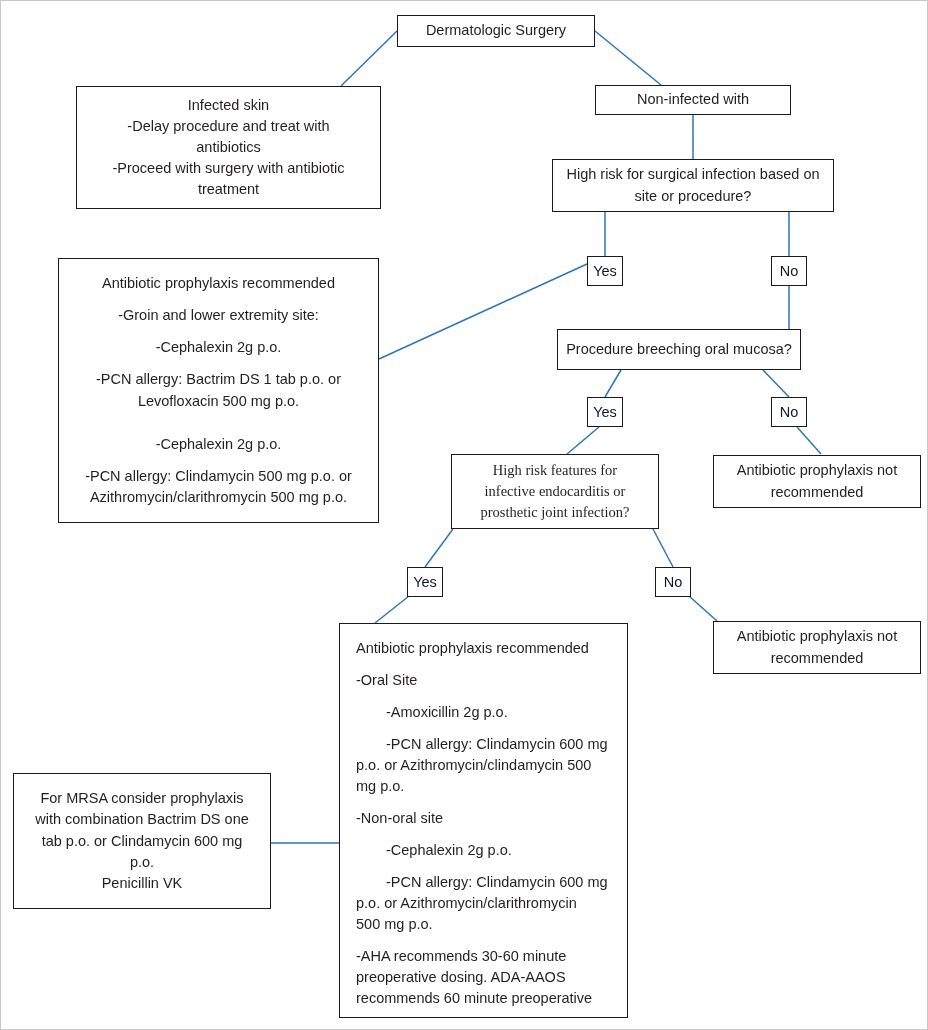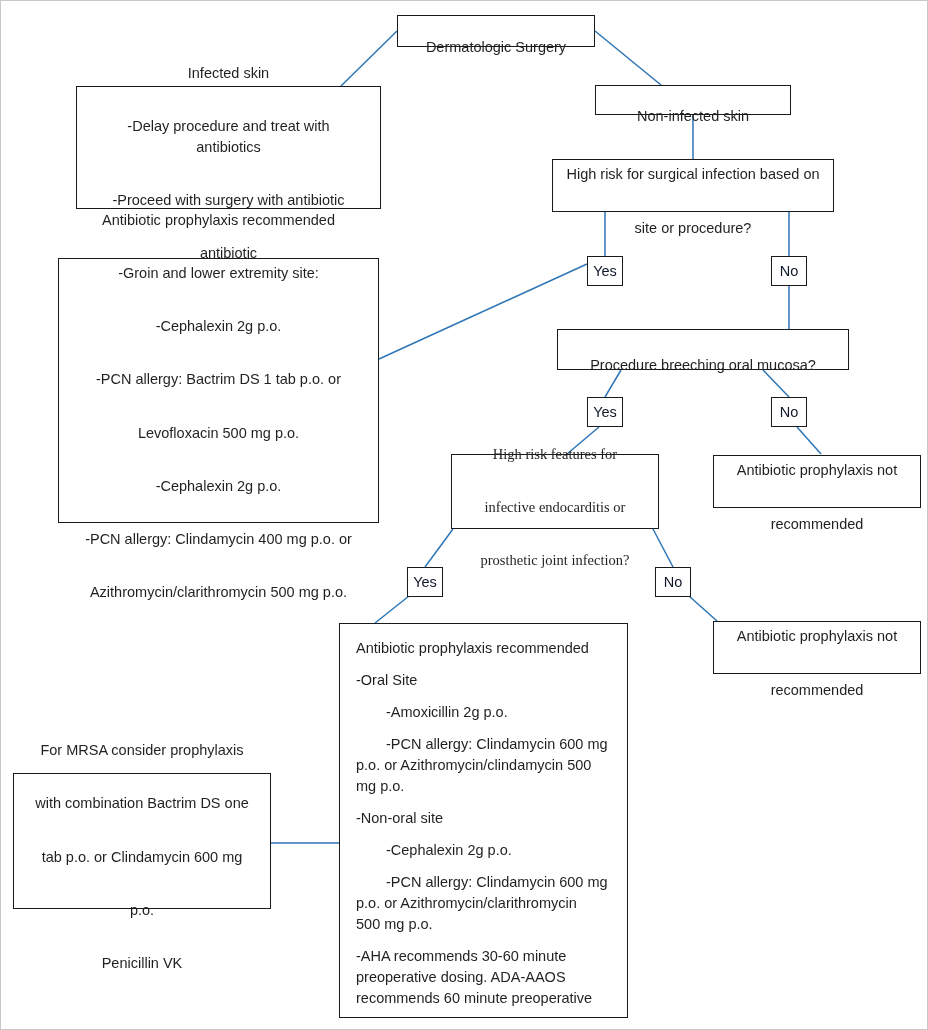--- a/index.html
+++ b/index.html
@@ -33,21 +33,21 @@
     display: flex;
     flex-direction: column;
     justify-content: center;
     font-size: 14.5px;
     line-height: 1.45;
     z-index: 2;
   }
   .node.center { align-items: center; text-align: center; }
   .node.left   { align-items: flex-start; text-align: left; }
   .node .ln { display: block; width: 100%; }
-  .node.center .ln { text-align: center; margin-top: 32px; }
+  .node.center .ln { text-align: center; }
   .node.left .ln { text-align: left; }
   .node .sp-md { height: 11px; }
 
   .decision {
     position: absolute;
     box-sizing: border-box;
     border: 1.4px solid #1a1a1a;
     background: #ffffff;
     color: #0f172a;
     display: flex;
@@ -102,25 +102,25 @@
   <div class="node center" style="left:396px; top:14px; width:198px; height:32px;">
     <span class="ln">Dermatologic Surgery</span>
   </div>
 
   <div class="node center" style="left:75px; top:85px; width:305px; height:123px; padding:8px 18px;">
     <span class="ln">Infected skin</span>
     <div class="sp-md"></div>
     <span class="ln">-Delay procedure and treat with antibiotics</span>
     <div class="sp-md"></div>
     <span class="ln">-Proceed with surgery with antibiotic</span>
-    <span class="ln">antibiotic</span>
+    <span class="ln">treatment</span>
   </div>
 
   <div class="node center" style="left:594px; top:84px; width:196px; height:30px;">
-    <span class="ln">Non-infected skin</span>
+    <span class="ln">Non-infected with</span>
   </div>
 
   <div class="node center" style="left:551px; top:158px; width:282px; height:53px; padding:4px 8px;">
     <span class="ln">High risk for surgical infection based on</span>
     <span class="ln">site or procedure?</span>
   </div>
 
   <div class="decision" style="left:586px; top:255px; width:36px; height:30px;">
     <span>Yes</span>
   </div>
@@ -135,25 +135,25 @@
     <span class="ln">-Groin and lower extremity site:</span>
     <div class="sp-md"></div>
     <span class="ln">-Cephalexin 2g p.o.</span>
     <div class="sp-md"></div>
     <span class="ln">-PCN allergy: Bactrim DS 1 tab p.o. or</span>
     <span class="ln">Levofloxacin 500 mg p.o.</span>
     <div class="sp-md"></div>
     <div class="sp-md"></div>
     <span class="ln">-Cephalexin 2g p.o.</span>
     <div class="sp-md"></div>
-    <span class="ln">-PCN allergy: Clindamycin 400 mg p.o. or</span>
+    <span class="ln">-PCN allergy: Clindamycin 500 mg p.o. or</span>
     <span class="ln">Azithromycin/clarithromycin 500 mg p.o.</span>
   </div>
 
-  <div class="node center" style="left:556px; top:328px; width:292px; height:41px;">
+  <div class="node center" style="left:556px; top:328px; width:244px; height:41px;">
     <span class="ln">Procedure breeching oral mucosa?</span>
   </div>
 
   <div class="decision" style="left:586px; top:396px; width:36px; height:30px;">
     <span>Yes</span>
   </div>
 
   <div class="decision" style="left:770px; top:396px; width:36px; height:30px;">
     <span>No</span>
   </div>

